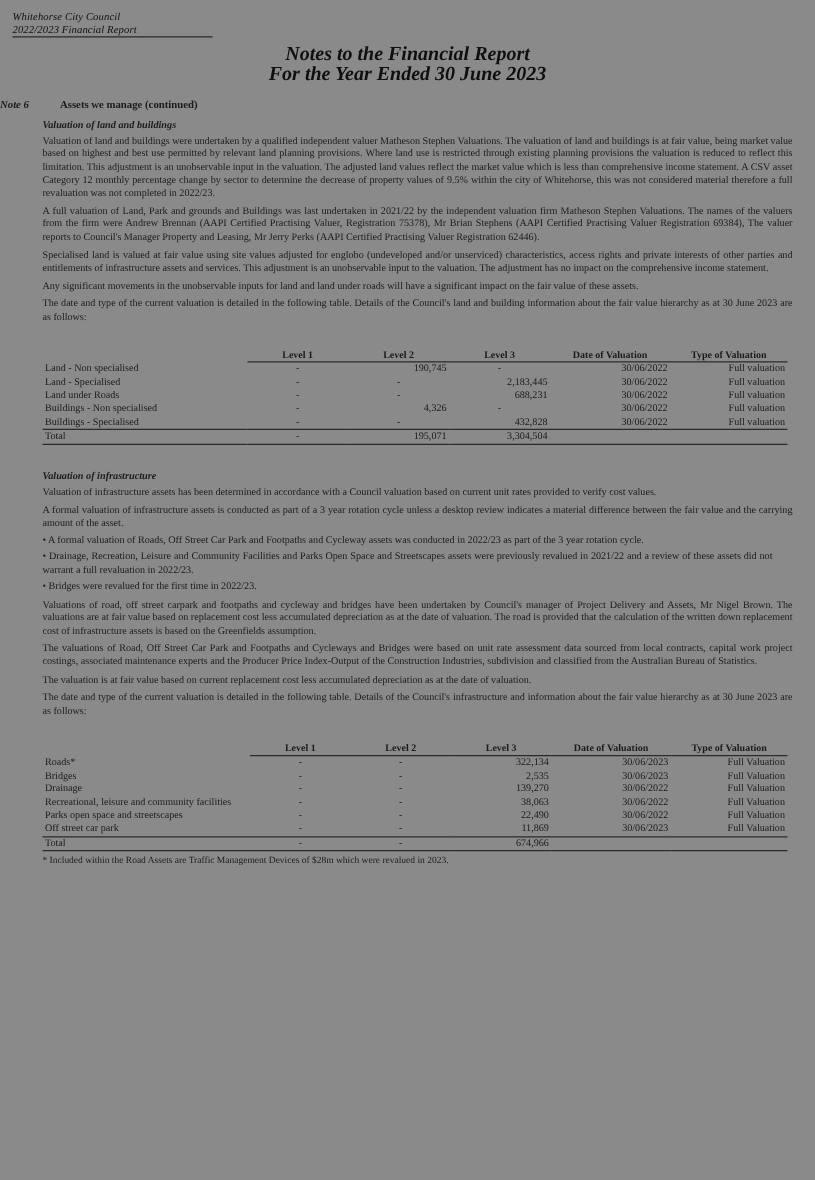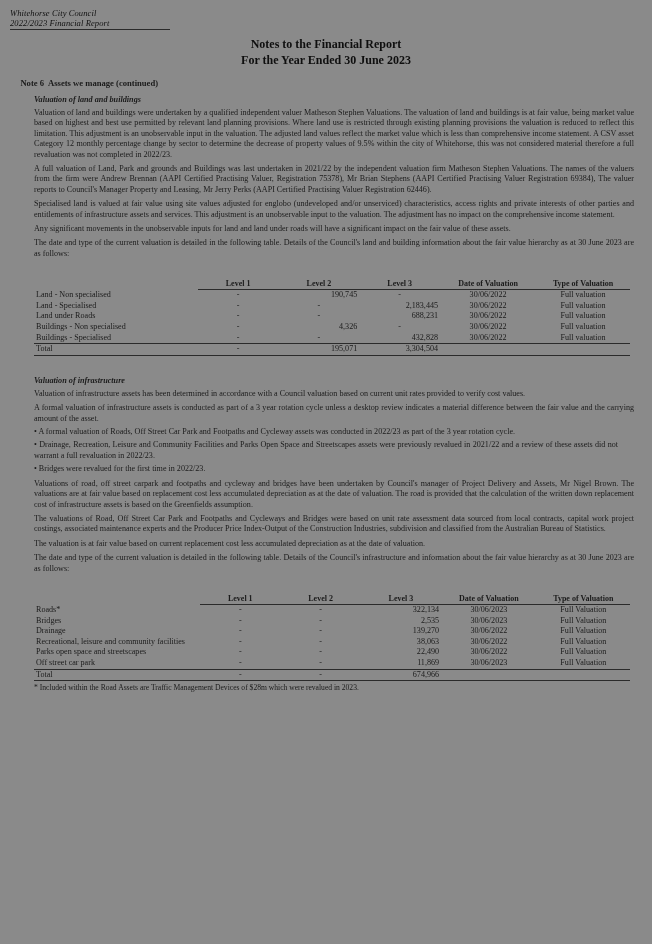--- a/index.html
+++ b/index.html
@@ -32,37 +32,38 @@
   }
   .hdr-rule {
     border-bottom: 1px solid #2a2a2a;
     width: 160px;
     margin-top: 1px;
     margin-bottom: 6px;
   }
   .title {
     text-align: center;
     font-weight: bold;
-    font-size: 12px;
+    font-size: 16px;
     line-height: 16px;
     color: #0f0f0f;
+    font-style: italic;
   }
   .note-row {
     display: flex;
     align-items: baseline;
     margin-top: 10px;
     margin-left: -10px;
   }
   .note-label {
     font-weight: bold;
     font-size: 8.6px;
     width: 44px;
-    text-align: right;
     padding-right: 4px;
     white-space: nowrap;
+    font-style: italic;
   }
   .note-title {
     font-weight: bold;
     font-size: 8.6px;
   }
   .sub-head {
     font-style: italic;
     font-weight: bold;
     font-size: 8.2px;
     margin-top: 7px;
@@ -100,21 +101,21 @@
   .tbl th.lbl { border-bottom: none; }
   .tbl th.typ { line-height: 9px; }
   .tbl td {
     padding: 0 2px;
     line-height: 10.6px;
     font-size: 8.1px;
   }
   .tbl td.lbl { text-align: left; white-space: nowrap; }
   .tbl td.num { text-align: right; }
   .tbl td.dash { text-align: center; }
-  .tbl td.ctr { text-align: center; white-space: nowrap; }
+  .tbl td.ctr { text-align: right; white-space: nowrap; }
   .tbl tr.total td {
     border-top: 1px solid #2b2b2b;
     border-bottom: 1px solid #2b2b2b;
     font-weight: normal;
   }
   .col-lbl { width: 150px; }
   .col-l1 { width: 74px; }
   .col-l2 { width: 74px; }
   .col-l3 { width: 74px; }
   .col-dt { width: 88px; }

